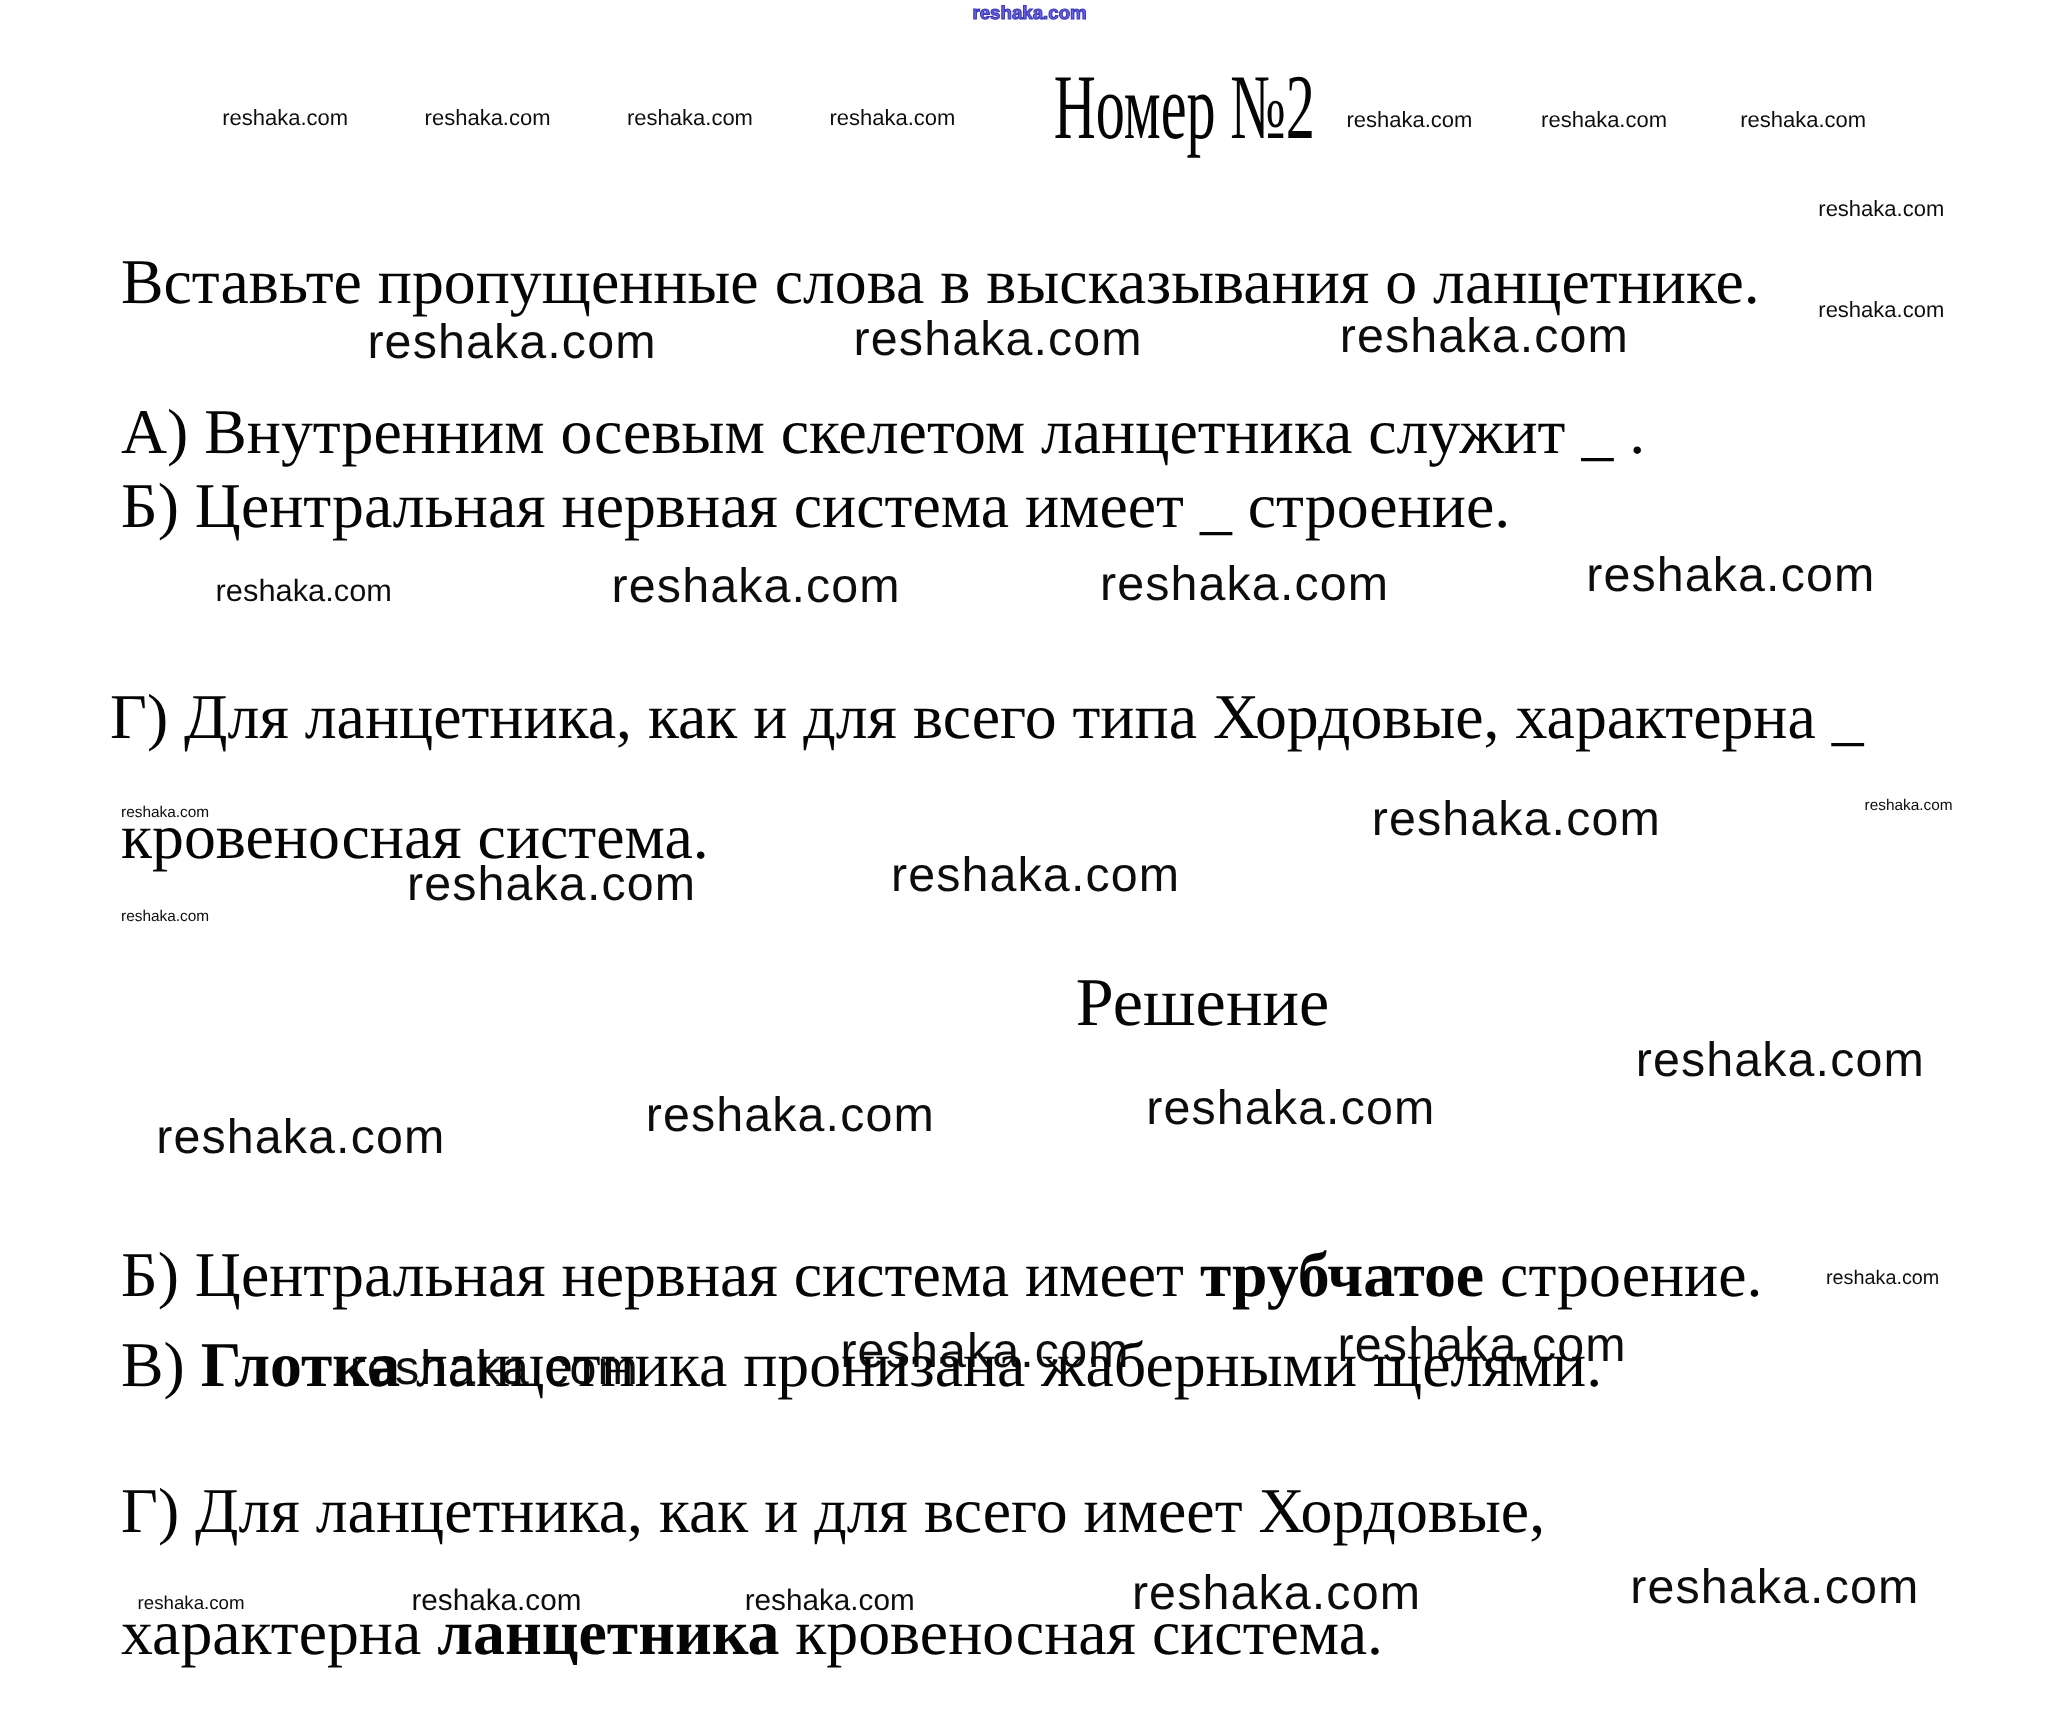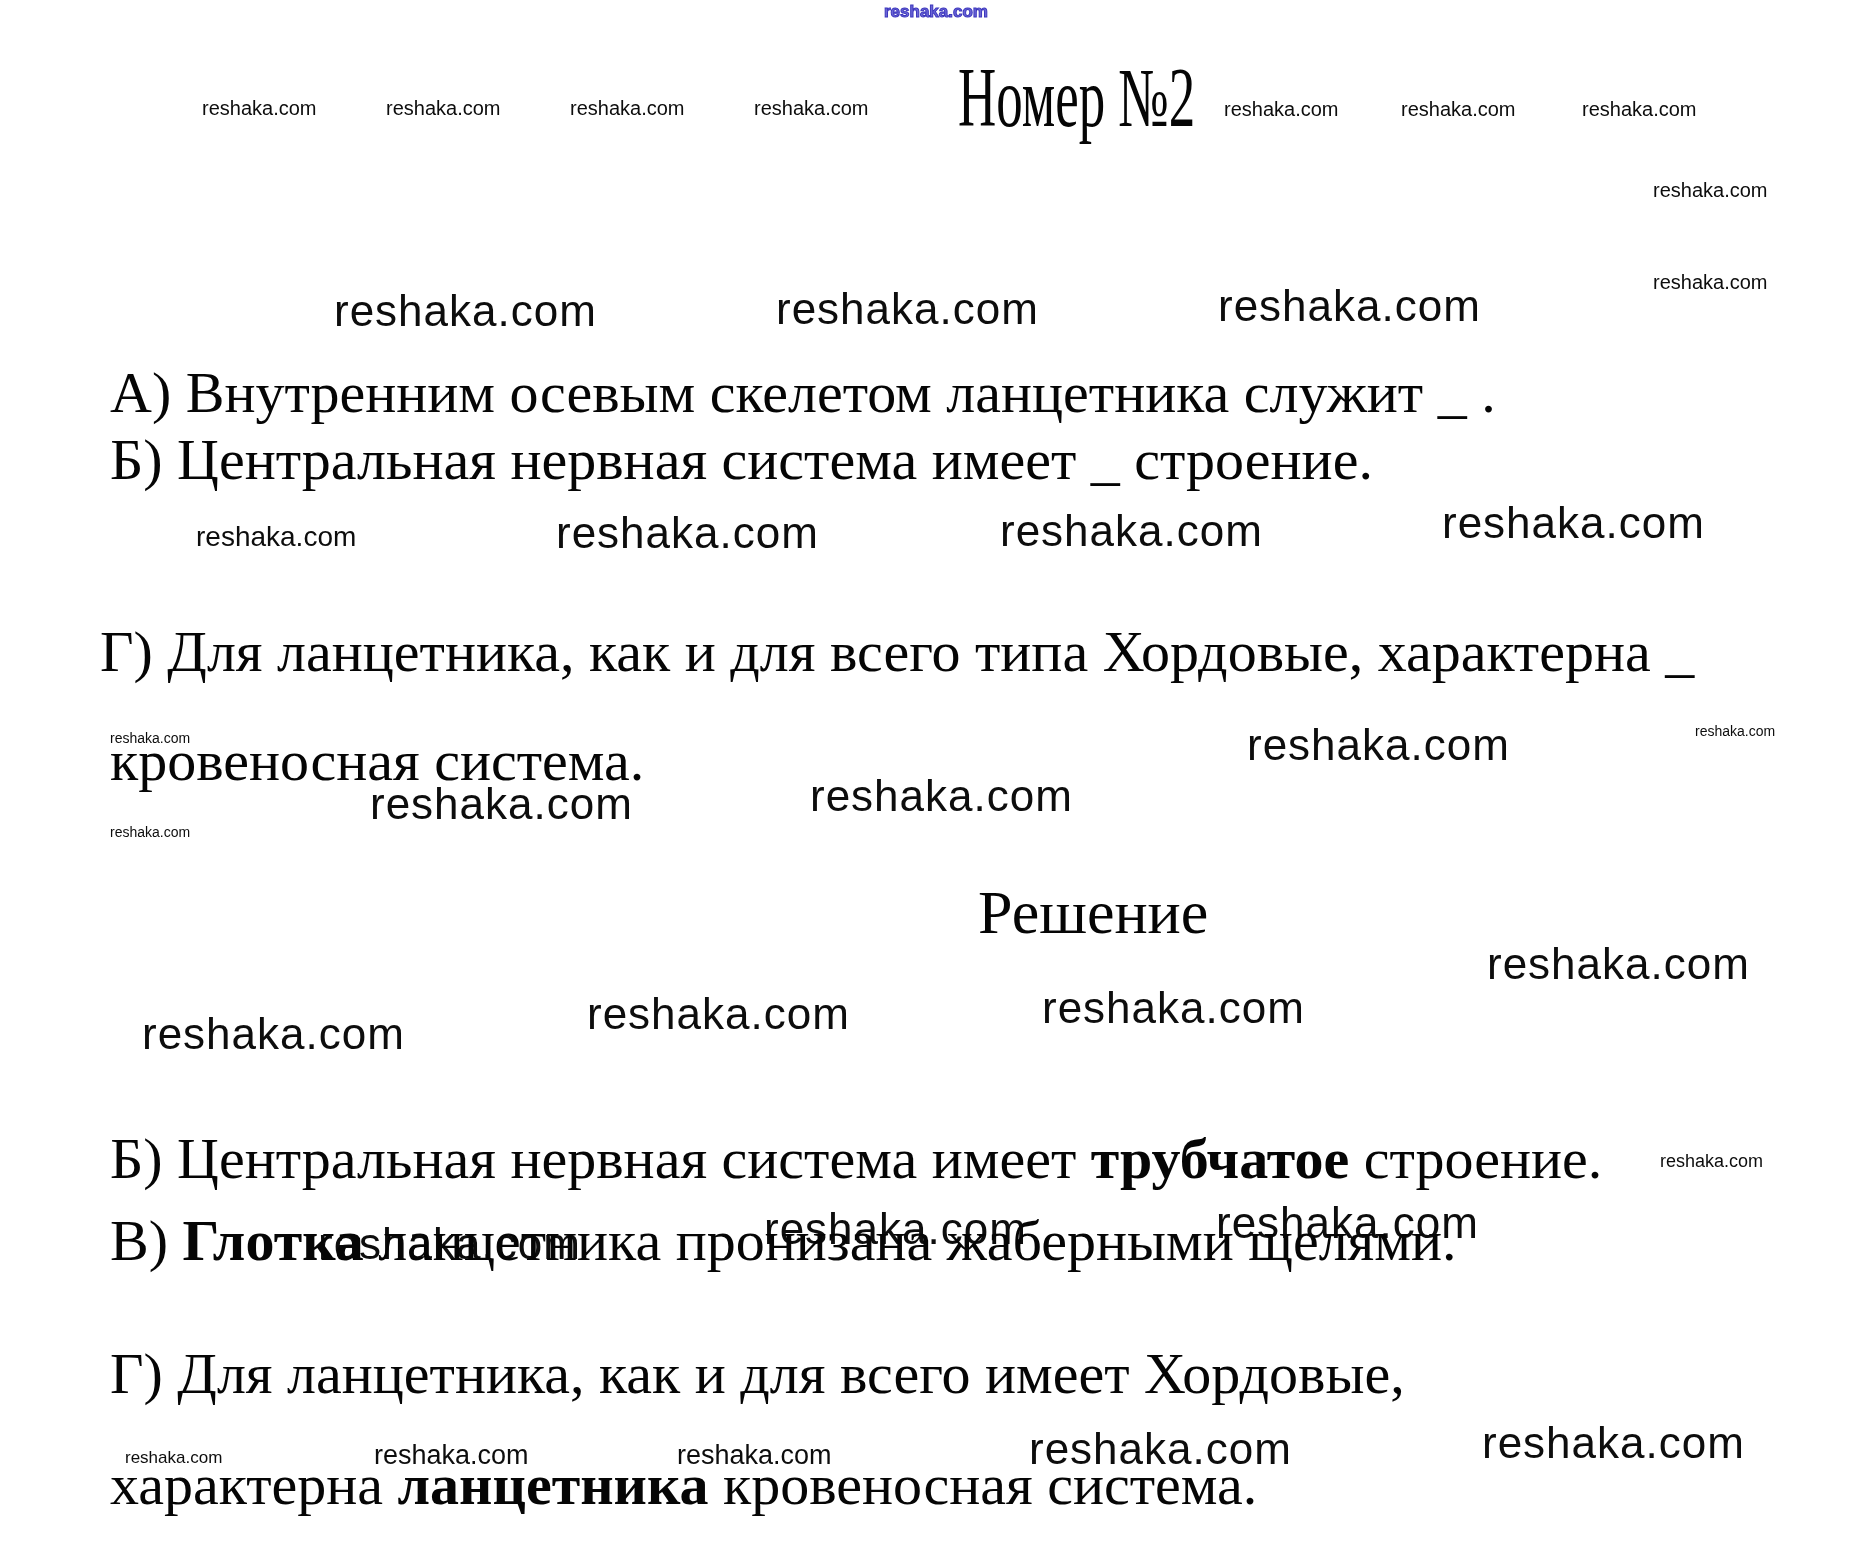--- a/index.html
+++ b/index.html
@@ -64,20 +64,21 @@
   <span class="wm wm-sm" style="left:754px; top:98px;">reshaka.com</span>
   <span class="wm wm-sm" style="left:1224px; top:99px;">reshaka.com</span>
   <span class="wm wm-sm" style="left:1401px; top:99px;">reshaka.com</span>
   <span class="wm wm-sm" style="left:1582px; top:99px;">reshaka.com</span>
 
   <div class="tx title" style="left:958px; top:56px;">Номер №2</div>
 
   <span class="wm wm-sm" style="left:1653px; top:180px;">reshaka.com</span>
   <span class="wm wm-sm" style="left:1653px; top:272px;">reshaka.com</span>
 
+  <div class="tx" style="left:110px; top:227px;">Вставьте пропущенные слова в высказывания о ланцетнике.</div>
 
   <span class="wm wm-xl" style="left:334px; top:289px;">reshaka.com</span>
   <span class="wm wm-xl" style="left:776px; top:287px;">reshaka.com</span>
   <span class="wm wm-xl" style="left:1218px; top:284px;">reshaka.com</span>
 
   <div class="tx" style="left:110px; top:320px;margin-top:44px;">А) Внутренним осевым скелетом ланцетника служит _ .</div>
 
   <div class="tx" style="left:110px; top:431px;">Б) Центральная нервная система имеет _ строение.</div>
 
   <span class="wm wm-lg" style="left:196px; top:523px;">reshaka.com</span>

